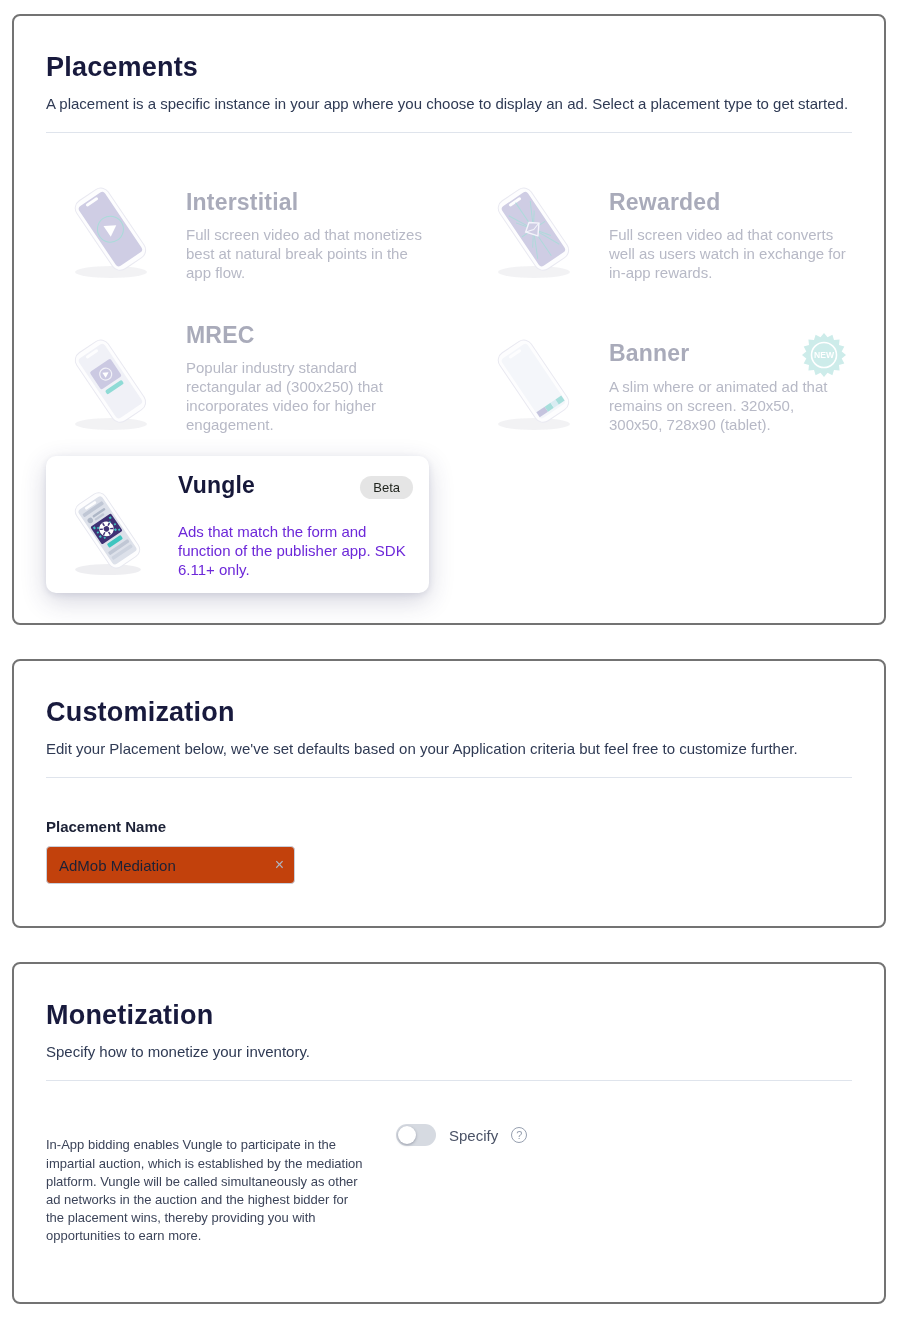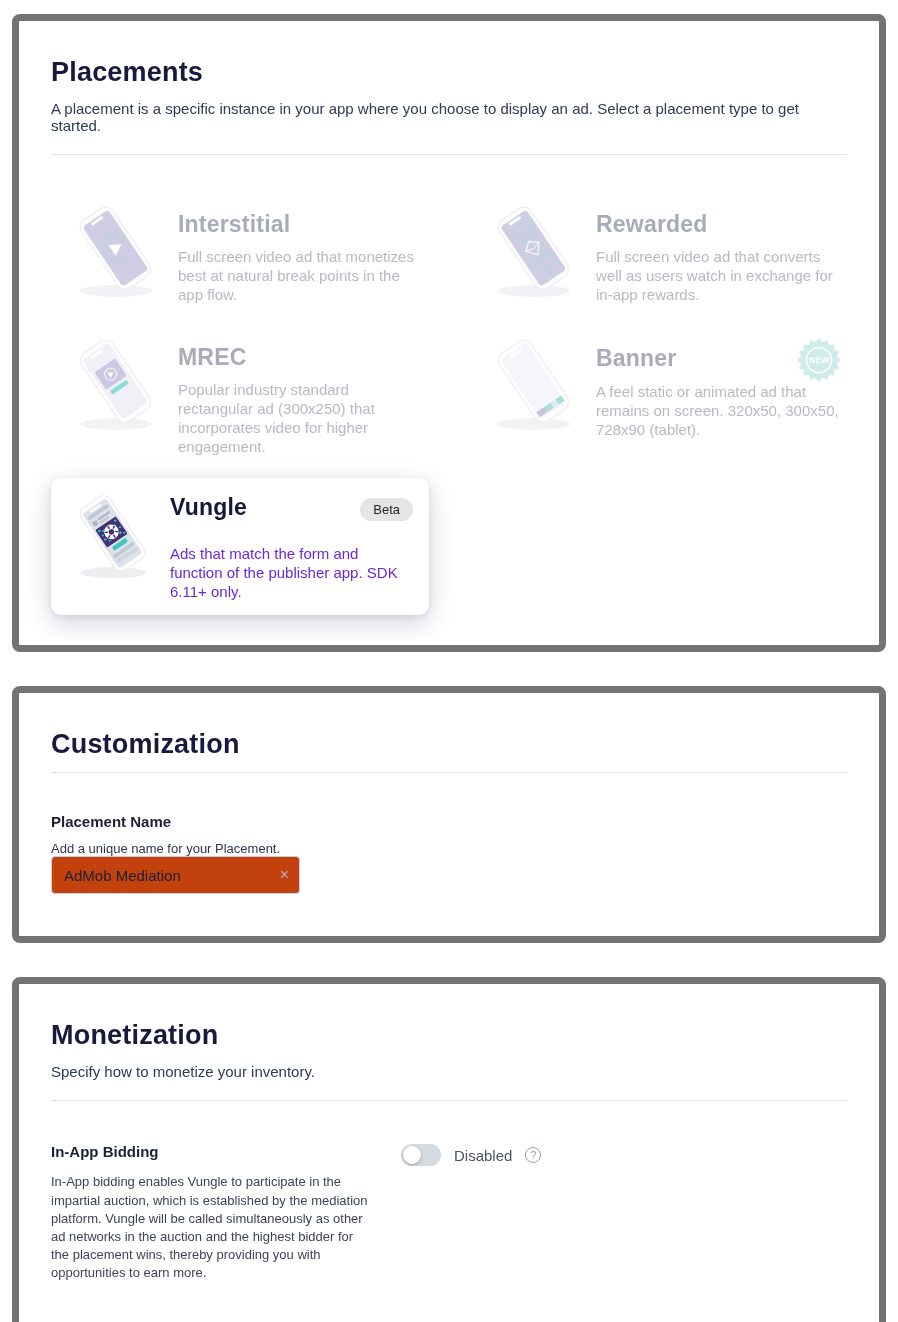--- a/index.html
+++ b/index.html
@@ -8,21 +8,21 @@
     width: 898px;
     min-height: 1322px;
     margin: 0 auto;
     font-family: "Liberation Sans", sans-serif;
     color: #181a3d;
   }
   .page { padding: 14px 12px 16px; }
 
   .card {
     background: #fff;
-    border: 7px solid #737373;
+    border: 2px solid #737373;
     border-radius: 8px;
     padding: 36px 32px 30px;
     margin-bottom: 34px;
   }
   .card-title {
     font-size: 27px;
     font-weight: 700;
     letter-spacing: 0.2px;
     color: #181a3d;
     margin-bottom: 12px;
@@ -41,22 +41,22 @@
   
   .options-grid {
     display: grid;
     grid-template-columns: 1fr 1fr;
     column-gap: 40px;
     row-gap: 14px;
     padding-top: 28px;
   }
   .option {
     display: flex;
-    align-items: flex-start;
-    gap: 3px;
+    align-items: flex-end;
+    gap: 16px;
     padding: 8px 6px;
     cursor: pointer;
   }
   .option-icon { width: 118px; height: 100px; flex-shrink: 0; }
   .option-body { padding-top: 10px; flex: 1; min-width: 0; }
   .option-title-row { display: flex; align-items: center; }
   .option-title {
     font-size: 23px;
     font-weight: 700;
     letter-spacing: 0.2px;
@@ -271,21 +271,21 @@
         </svg>
         <div class="option-body">
           <div class="option-title-row">
             <div class="option-title">Banner</div>
             <svg class="badge-new" viewBox="0 0 44 44">
               <polygon fill="#cdecea" points="44,22 39.7,25.5 42.3,30.4 37,32 37.6,37.6 32,37 30.4,42.3 25.5,39.7 22,44 18.5,39.7 13.6,42.3 12,37 6.4,37.6 7,32 1.7,30.4 4.3,25.5 0,22 4.3,18.5 1.7,13.6 7,12 6.4,6.4 12,7 13.6,1.7 18.5,4.3 22,0 25.5,4.3 30.4,1.7 32,7 37.6,6.4 37,12 42.3,13.6 39.7,18.5"></polygon>
               <circle cx="22" cy="22" r="12.5" fill="none" stroke="#ffffff" stroke-width="1.6"></circle>
               <text x="22" y="25.4" text-anchor="middle" font-family="Liberation Sans, sans-serif" font-size="8.6" font-weight="bold" fill="#ffffff">NEW</text>
             </svg>
           </div>
-          <div class="option-desc">A feel static or animated ad that remains on screen. 320x50, 300x50, 728x90 (tablet).</div>
+          <div class="option-desc">A slim where or animated ad that remains on screen. 320x50, 300x50, 728x90 (tablet).</div>
         </div>
       </div>
 
       <div class="option selected">
         <svg class="option-icon" viewBox="0 0 118 100">
           <ellipse cx="59" cy="90" rx="36" ry="6" fill="rgba(90,90,120,0.10)"></ellipse>
           <g transform="rotate(-34 59 48)">
             <rect x="40" y="6" width="38" height="82" rx="9" fill="#fdfdfe" stroke="#e6e7ef"></rect>
             <rect x="43.5" y="11" width="31" height="72" rx="3.5" fill="#dde1ea"></rect>
             <rect x="52" y="12.5" width="14" height="3" rx="1.5" fill="#fdfdfe"></rect>
@@ -329,47 +329,46 @@
           <div class="option-desc">Ads that match the form and function of the publisher app. SDK 6.11+ only.</div>
         </div>
       </div>
 
       <div></div>
     </div>
   </section>
 
   <section class="card">
     <h1 class="card-title">Customization</h1>
+    <p class="card-subtitle">Edit your Placement below, we've set defaults based on your Application criteria but feel free to customize further.</p>
     <hr class="divider">
 
     <div class="field-row">
       <div class="field-left">
         <div class="field-label">Placement Name</div>
-        <div class="field-help">Add a unique name for your Placement.</div>
       </div>
       <div class="field-right">
         <input type="text" class="text-input" value="AdMob Mediation" style="">
         <span class="clear-x">×</span>
       </div>
     </div>
   </section>
 
   <section class="card">
     <h1 class="card-title">Monetization</h1>
     <p class="card-subtitle">Specify how to monetize your inventory.</p>
     <hr class="divider">
 
     <div class="monetize-row">
       <div class="monetize-left">
-        <div class="field-label">In-App Bidding</div>
         <p class="monetize-desc">In-App bidding enables Vungle to participate in the impartial auction, which is established by the mediation platform. Vungle will be called simultaneously as other ad networks in the auction and the highest bidder for the placement wins, thereby providing you with opportunities to earn more.</p>
       </div>
       <div class="toggle-group">
         <div class="toggle">
           <div class="toggle-knob"></div>
         </div>
-        <span class="toggle-state">Disabled</span>
+        <span class="toggle-state">Specify</span>
         <span class="help-icon">?</span>
       </div>
     </div>
   </section>
 
 </div>
 
 </body></html>

